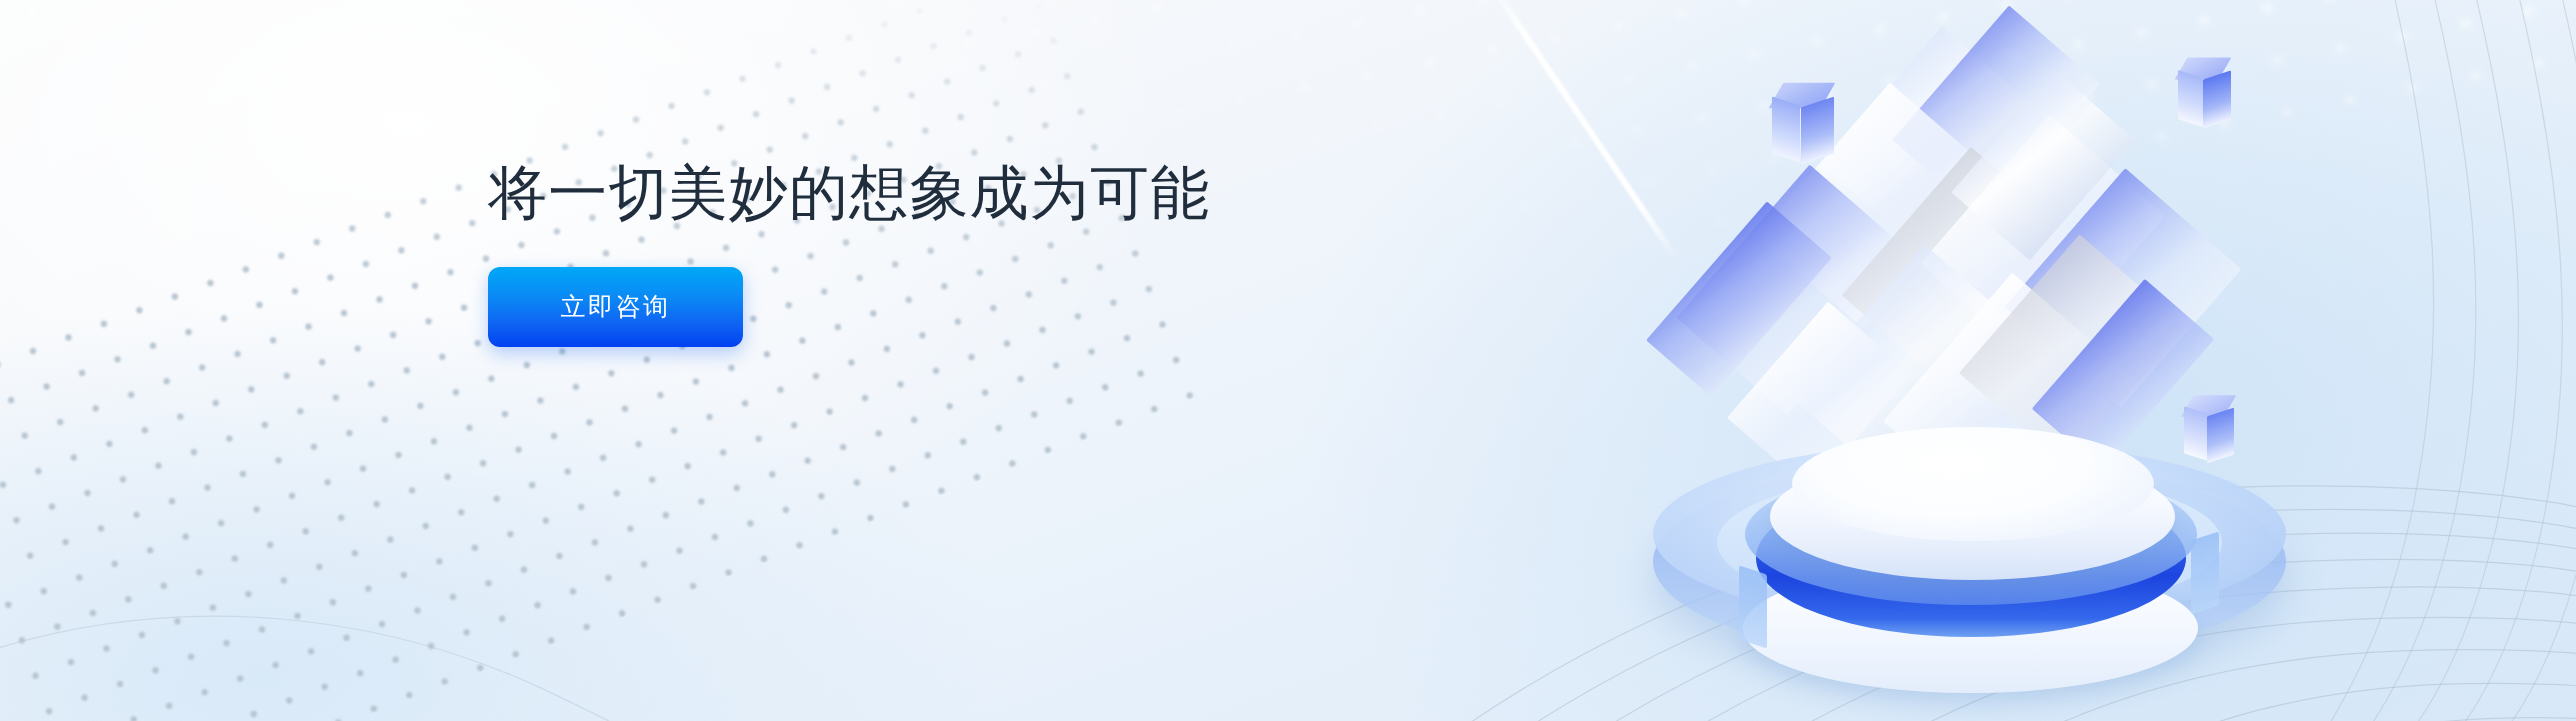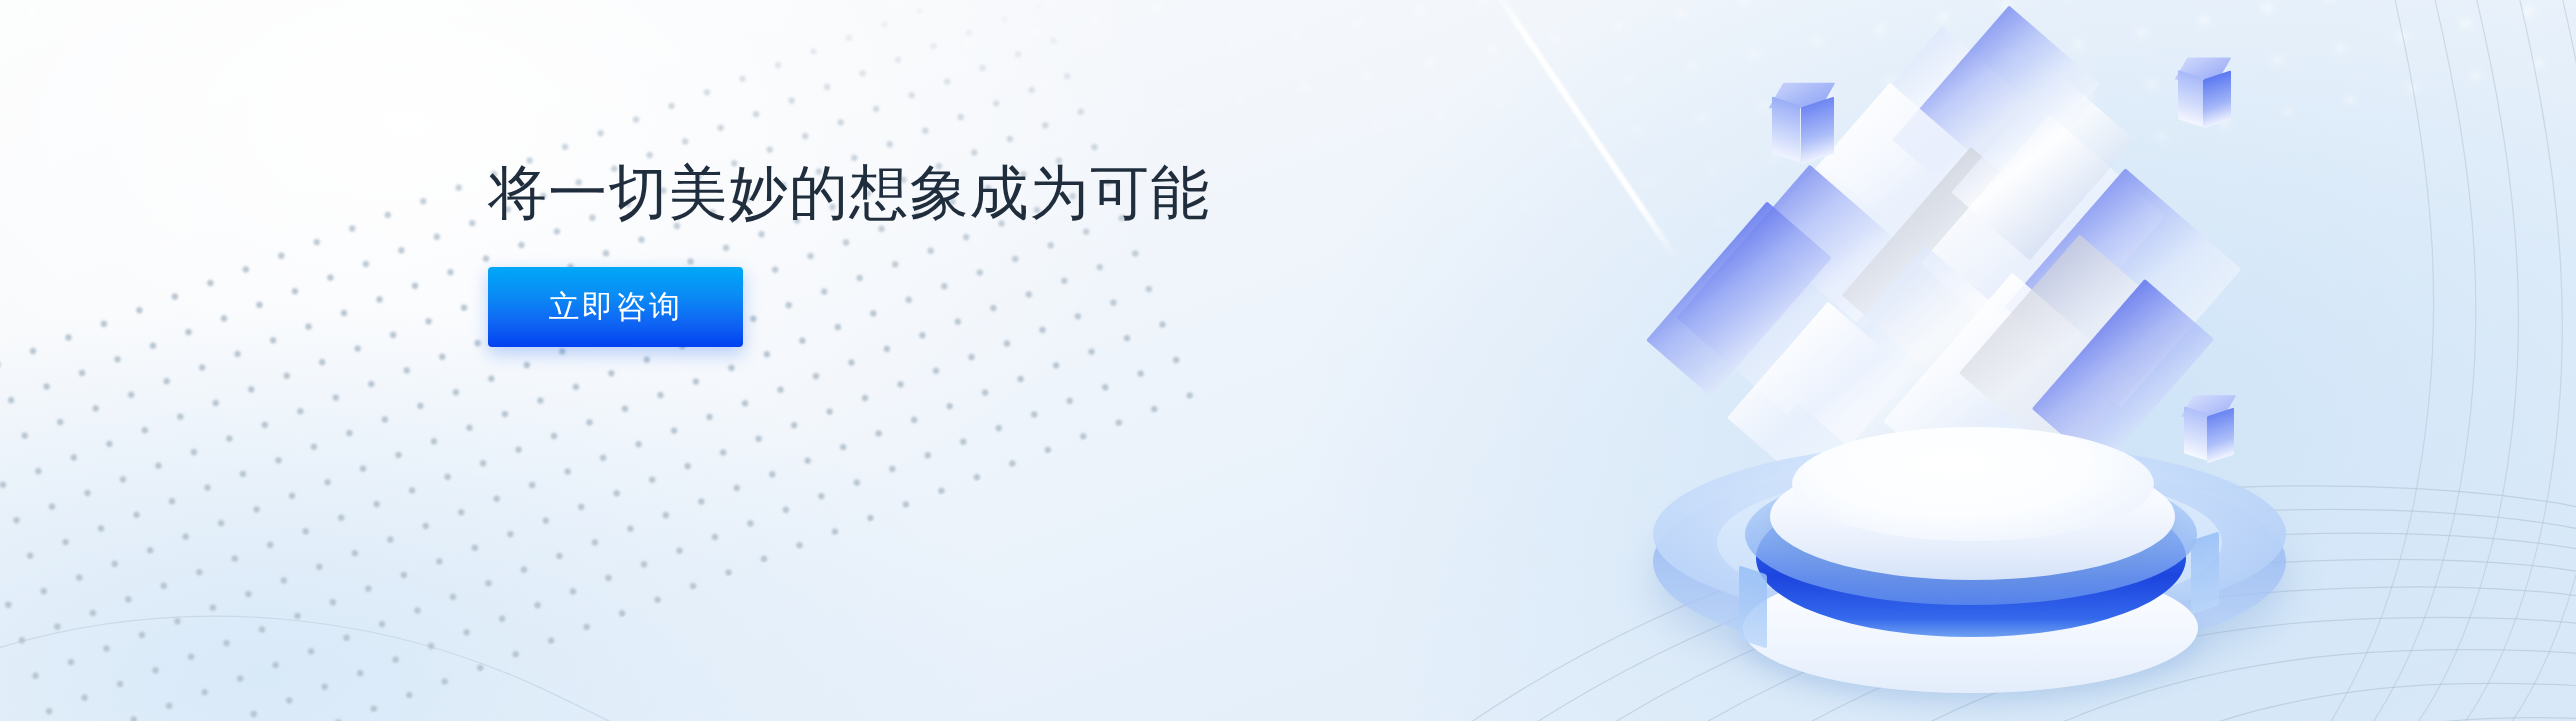--- a/index.html
+++ b/index.html
@@ -81,21 +81,21 @@
     margin:0;font-size:59px;line-height:1.22;font-weight:400;
     color:#1f2d3d;letter-spacing:1.2px;white-space:nowrap;
   }
   .subhead{
     margin:22px 0 0 0;font-size:31px;line-height:1.3;font-weight:400;
     color:#8a939c;letter-spacing:1.8px;white-space:nowrap;
   }
   .cta{
     display:inline-flex;align-items:center;justify-content:center;
     margin-top:37px;width:255px;height:80px;border:0;cursor:pointer;
-    border-radius:4px;color:#ffffff;font-size:31px;letter-spacing:2.5px;
+    border-radius:12px;color:#ffffff;font-size:25px;letter-spacing:2.5px;
     font-family:"Liberation Sans","DejaVu Sans",sans-serif;
     background:linear-gradient(180deg,#00a8f7 0%,#0a8bf5 36%,#0f63f3 72%,#0040f0 100%);
     box-shadow:0 6.1px 18.4px rgba(16,92,238,.28);
   }
 
   
   .art{position:absolute;left:1622px;top:12.3px;width:694px;height:682px;}
 
   .glass-wrap{position:absolute;left:0;top:0;width:694px;height:504px;}
   .slab{

